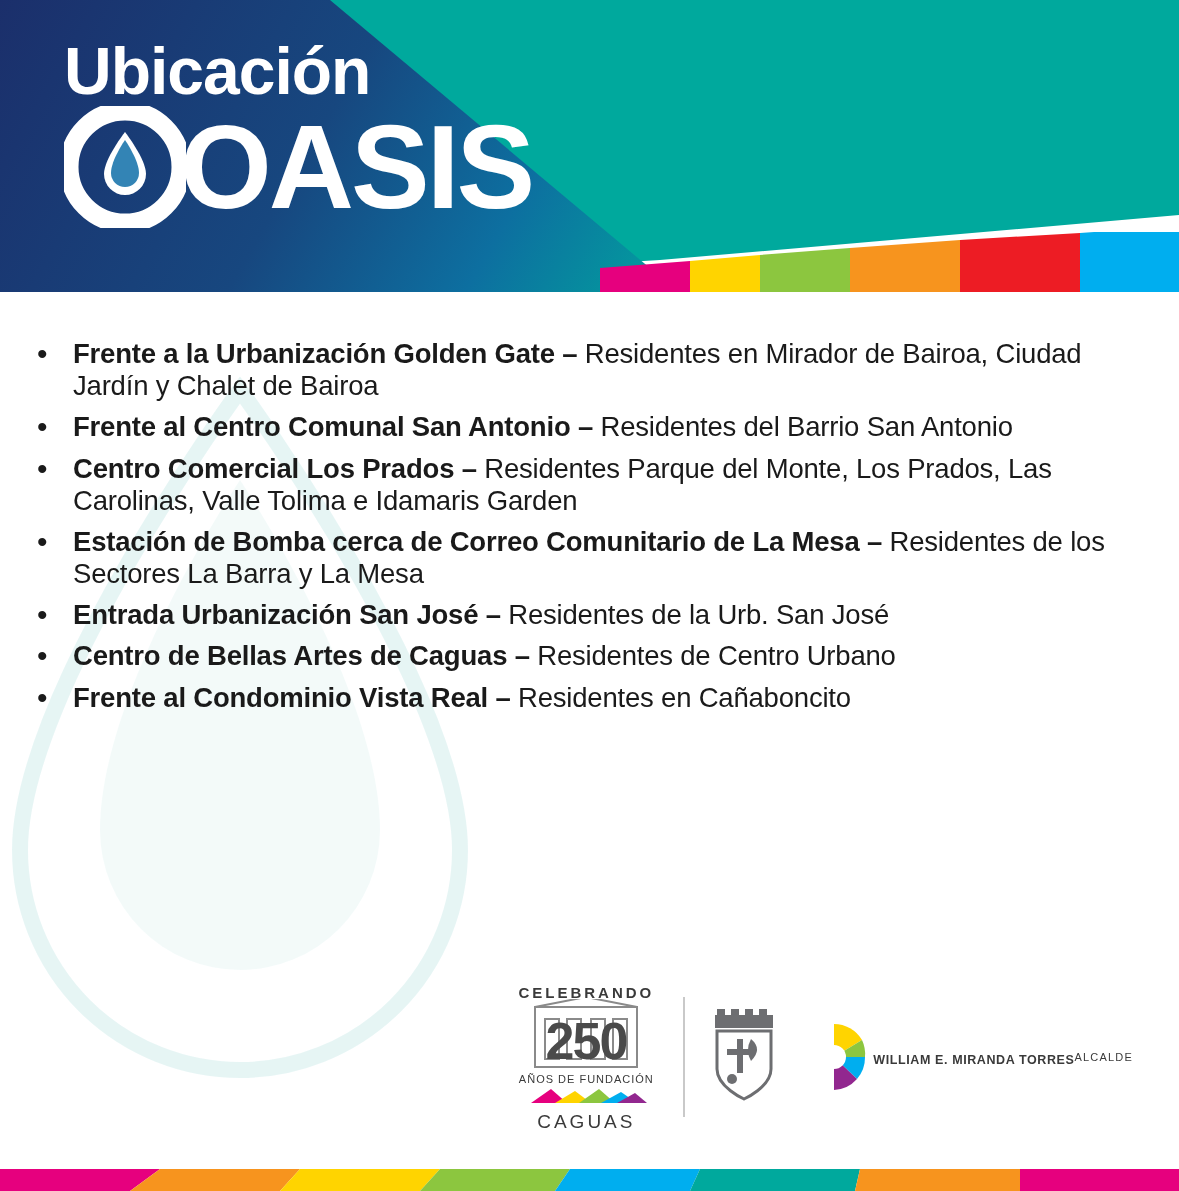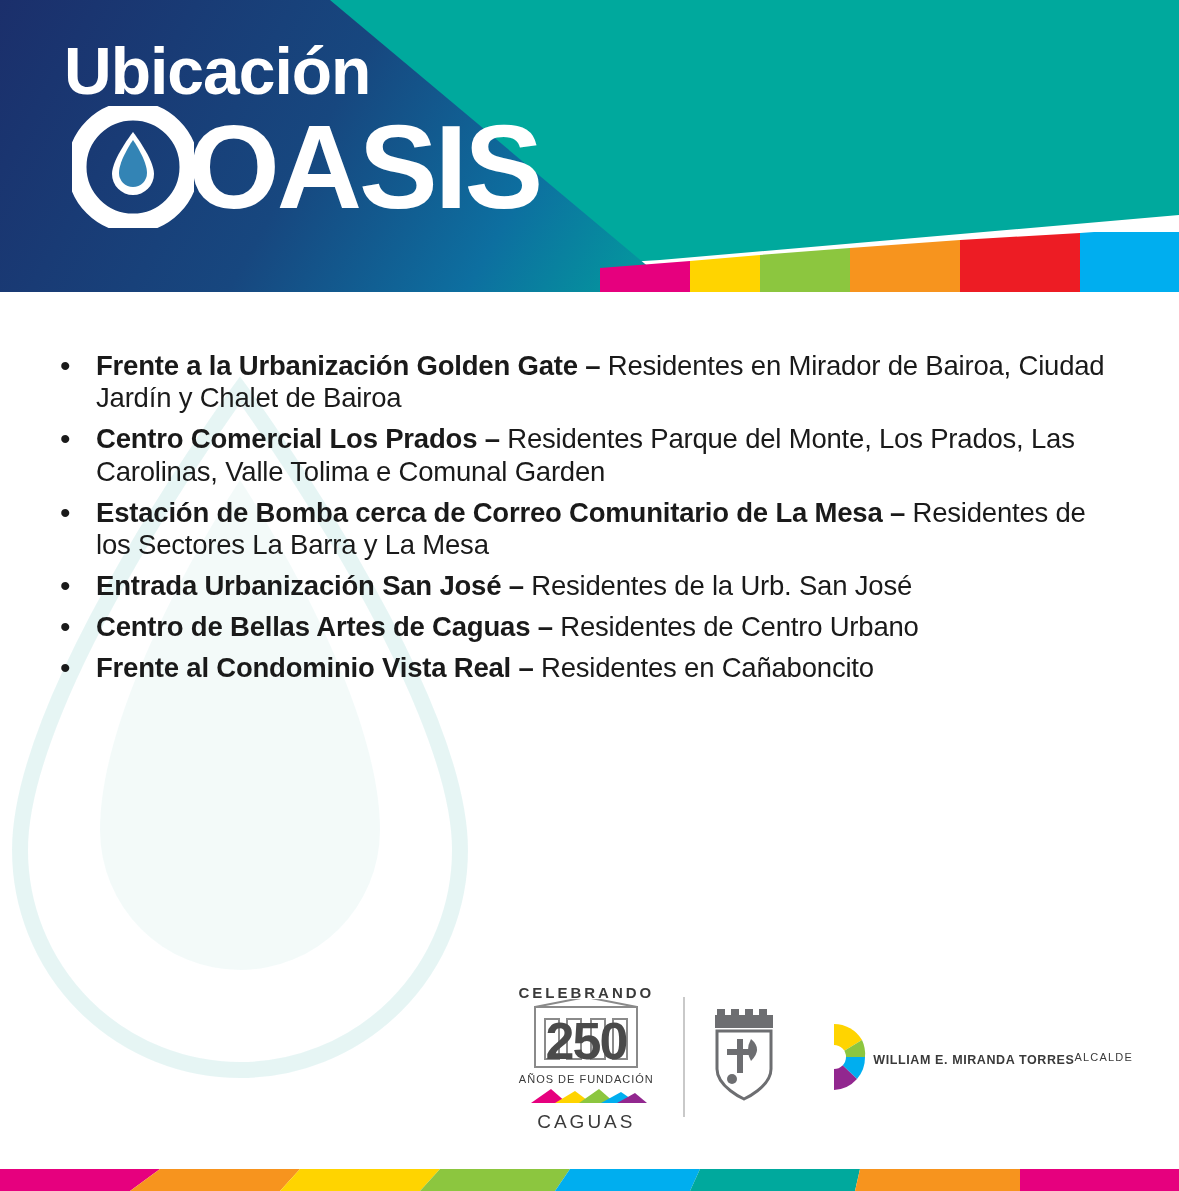--- a/index.html
+++ b/index.html
@@ -53,21 +53,21 @@
     color: #ffffff;
     font-size: 66px;
     font-weight: bold;
     letter-spacing: -1px;
     line-height: 1;
     margin: 0 0 2px 4px;
   }
   .title-oasis-row {
     display: flex;
     align-items: center;
-    margin-left: 12px;
+    margin-left: 4px;
   }
   .drop-o {
     position: relative;
     width: 122px; height: 122px;
     flex: 0 0 auto;
   }
   .drop-o svg { display: block; }
   .title-oasis {
     color: #ffffff;
     font-size: 118px;
@@ -88,22 +88,22 @@
 
   
   .content {
     position: absolute;
     left: 0; top: 318px;
     width: 1179px;
     z-index: 3;
   }
   ul.loc-list {
     list-style: none;
-    margin: 12px;
-    padding: 20px 60px 0 32px;
+    margin: 0;
+    padding: 20px 60px 0 21px;
   }
   ul.loc-list li {
     position: relative;
     padding-left: 52px;
     margin-bottom: 9px;
     font-size: 27.5px;
     line-height: 1.17;
     color: #1a1a1a;
     letter-spacing: -0.2px;
   }
@@ -230,21 +230,22 @@
   <div class="watermark">
     <svg width="560" height="760" viewBox="0 0 560 760">
       <path d="M280 30 C280 30 60 330 60 490 a220 220 0 0 0 440 0 C500 330 280 30 280 30 Z" fill="none" stroke="#cfeceb" stroke-width="16"></path>
       <path d="M280 120 C280 120 140 330 140 470 a140 140 0 0 0 280 0 C420 330 280 120 280 120 Z" fill="#e8f6f5"></path>
     </svg>
   </div>
 
   <div class="content">
     <ul class="loc-list">
       <li><span class="place">Frente a la Urbanización Golden Gate</span><span class="dash"> – </span><span>Residentes en Mirador de Bairoa, Ciudad Jardín y Chalet de Bairoa</span></li>
-      <li><span class="place">Centro Comercial Los Prados</span><span class="dash"> – </span><span>Residentes Parque del Monte, Los Prados, Las Carolinas, Valle Tolima e Comunal Garden</span></li>
+      <li><span class="place">Frente al Centro Comunal San Antonio</span><span class="dash"> – </span><span>Residentes del Barrio San Antonio</span></li>
+      <li><span class="place">Centro Comercial Los Prados</span><span class="dash"> – </span><span>Residentes Parque del Monte, Los Prados, Las Carolinas, Valle Tolima e Idamaris Garden</span></li>
       <li><span class="place">Estación de Bomba cerca de Correo Comunitario de La Mesa</span><span class="dash"> – </span><span>Residentes de los Sectores La Barra y La Mesa</span></li>
       <li><span class="place">Entrada Urbanización San José</span><span class="dash"> – </span><span>Residentes de la Urb. San José</span></li>
       <li><span class="place">Centro de Bellas Artes de Caguas</span><span class="dash"> – </span><span>Residentes de Centro Urbano</span></li>
       <li><span class="place">Frente al Condominio Vista Real</span><span class="dash"> – </span><span>Residentes en Cañaboncito</span></li>
     </ul>
   </div>
 
   <div class="footer-logos">
 
     <div class="logo250">

